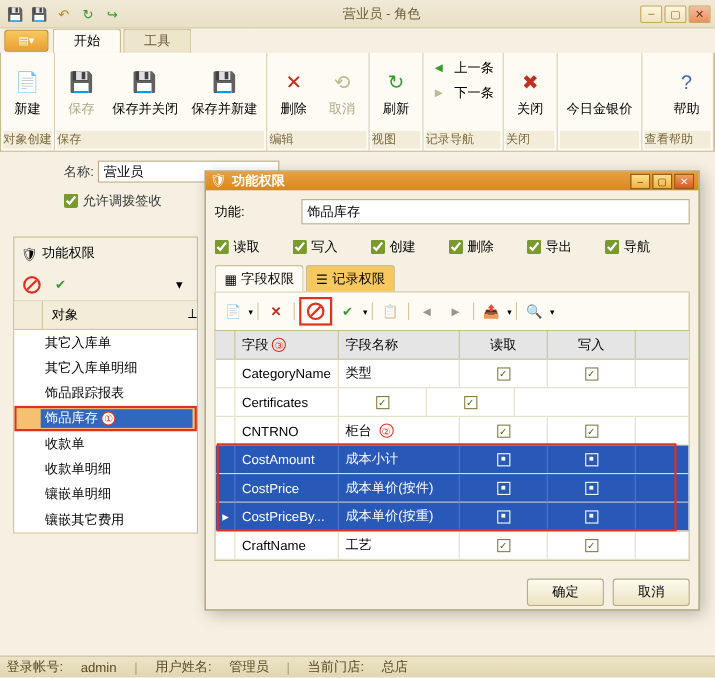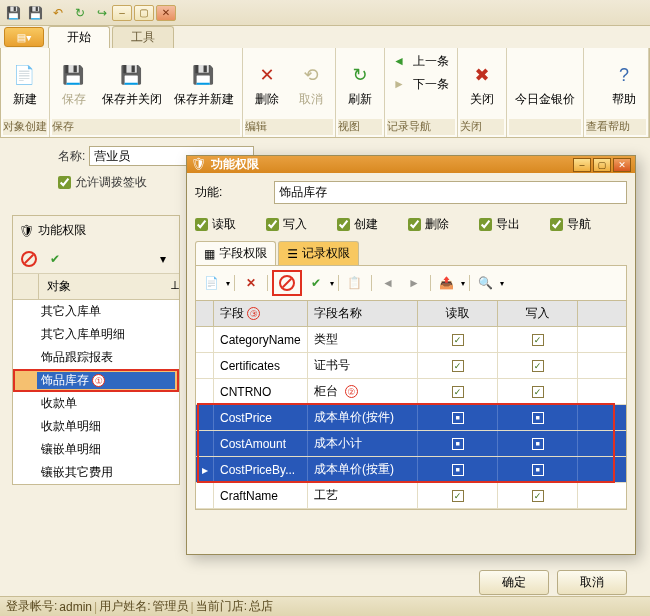--- a/index.html
+++ b/index.html
@@ -82,23 +82,23 @@
 .grow .gc3, .grow .gc4 { justify-content:center; }
 .grow.sel { background:#2858b8; color:#fff; }
 .grow.sel > div { border-right-color: #5078c8; }
 .redbox { position:absolute; border:2px solid #e03020; pointer-events:none; }
 .cb { width:12px; height:12px; border:1px solid #8a7a40; background:#fff; display:inline-flex; align-items:center; justify-content:center; font-size:9px; color:#3a6a10; }
 .cb.sel { border-color:#fff; background:#2858b8; }
 .cb.sel::after { content:"■"; color:#fff; font-size:7px; }
 .cb.chk::after { content:"✓"; }
 
 .modal-footer { padding: 8px; display:flex; justify-content:flex-end; gap:8px; }
-.dlg-btn { padding: 3px 22px; border:1px solid #b8ac84; border-radius:3px; background:linear-gradient(#fdfbf0,#ece2c0);margin-top:44px; }
-
-.statusbar { position:absolute; bottom:0; left:0; right:0; height:20px; background:linear-gradient(#ece4c8,#e0d6b0); display:flex; align-items:center; padding:0 6px; color:#5a4a20; font-size:11px; gap:2px; border-top:1px solid #c8bc94; }
+.dlg-btn { padding: 3px 22px; border:1px solid #b8ac84; border-radius:3px; background:linear-gradient(#fdfbf0,#ece2c0); }
+
+.statusbar { position:absolute; bottom:0; left:0; right:0; height:20px; background:linear-gradient(#ece4c8,#e0d6b0); display:flex; align-items:center; padding:0 6px; color:#5a4a20; font-size:11px; gap:16px; border-top:1px solid #c8bc94; }
 .statusbar .sep { color:#b0a070; }
 
 .i-save{color:#3a6ab0} .i-del{color:#c03020} .i-ok{color:#3a9a30} .i-ref{color:#3a9a30} .i-close{color:#c03020}
 .red-ring { width:16px; height:16px; border:2px solid #e03020; border-radius:50%; position:relative; }
 .red-ring::after { content:""; position:absolute; width:12px; height:2px; background:#e03020; top:5px; left:0; transform:rotate(-45deg); }
 .circ{display:inline-block;width:13px;height:13px;border-radius:50%;text-align:center;font-size:9px;line-height:12px;}
 </style>
 </head>
 <body>
 
@@ -113,20 +113,21 @@
     <div class="tb-btn">
         <span style="color:#c08010">↶</span>
       </div>
     <div class="tb-btn">
         <span class="i-ok">↻</span>
       </div>
     <div class="tb-btn">
         <span class="i-ok">↪</span>
       </div>
   </div>
+  <div class="title">营业员 - 角色</div>
   <div class="win-ctrl">
     <div>–</div>
     <div>▢</div>
     <div class="close">✕</div>
   </div>
 </div>
 
 <div class="menubar">
   <div class="view-btn">
       <span style="color:#fff;font-size:10px">▤▾</span>
@@ -393,54 +394,53 @@
             <div class="gc3">
               <span class="cb chk"></span>
             </div>
             <div class="gc4">
               <span class="cb chk"></span>
             </div>
           </div>
           <div class="grow">
             <div class="gc0"></div>
             <div class="gc1">Certificates</div>
-            <div class="gc2">证书号</div>
             <div class="gc3">
               <span class="cb chk"></span>
             </div>
             <div class="gc4">
               <span class="cb chk"></span>
             </div>
           </div>
           <div class="grow">
             <div class="gc0"></div>
             <div class="gc1">CNTRNO</div>
             <div class="gc2">柜台 &nbsp;<span class="circ" style="color:#e03020;border:1px solid #e03020">②</span></div>
             <div class="gc3">
               <span class="cb chk"></span>
             </div>
             <div class="gc4">
               <span class="cb chk"></span>
             </div>
           </div>
           <div class="grow sel">
             <div class="gc0"></div>
+            <div class="gc1">CostAmount</div>
+            <div class="gc2">成本小计</div>
+            <div class="gc3">
+              <span class="cb sel"></span>
+            </div>
+            <div class="gc4">
+              <span class="cb sel"></span>
+            </div>
+          </div>
+          <div class="grow sel">
+            <div class="gc0"></div>
             <div class="gc1">CostPrice</div>
             <div class="gc2">成本单价(按件)</div>
-            <div class="gc3">
-              <span class="cb sel"></span>
-            </div>
-            <div class="gc4">
-              <span class="cb sel"></span>
-            </div>
-          </div>
-          <div class="grow sel">
-            <div class="gc0"></div>
-            <div class="gc1">CostAmount</div>
-            <div class="gc2">成本小计</div>
             <div class="gc3">
               <span class="cb sel"></span>
             </div>
             <div class="gc4">
               <span class="cb sel"></span>
             </div>
           </div>
           <div class="grow sel">
             <div class="gc0">▸</div>
             <div class="gc1">CostPriceBy...</div>

